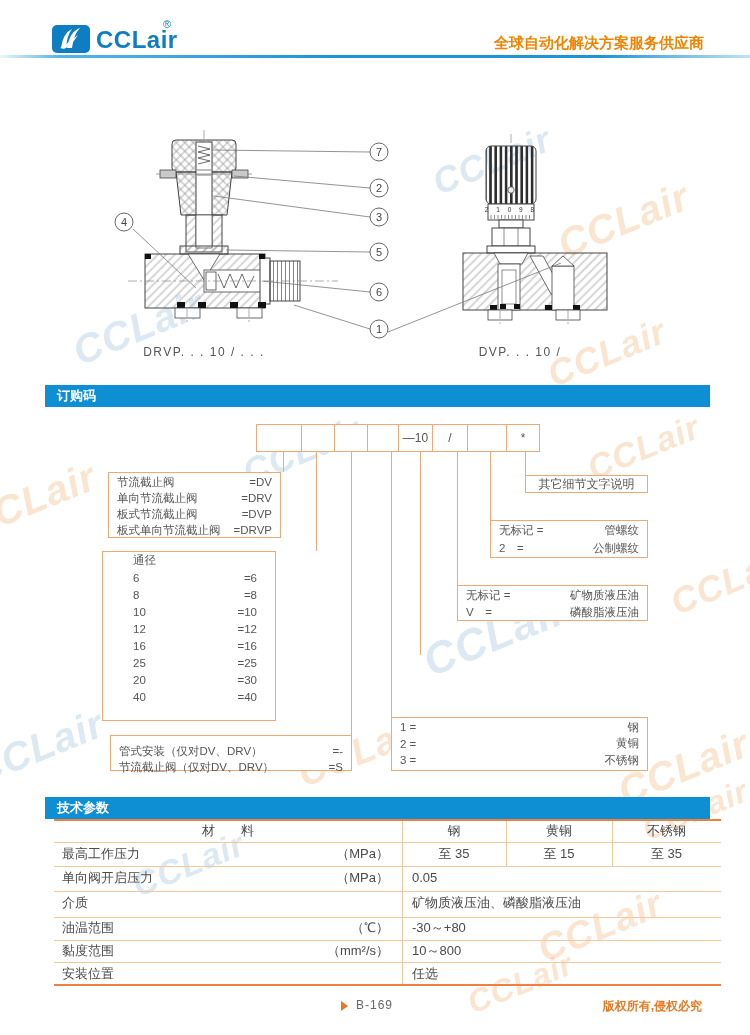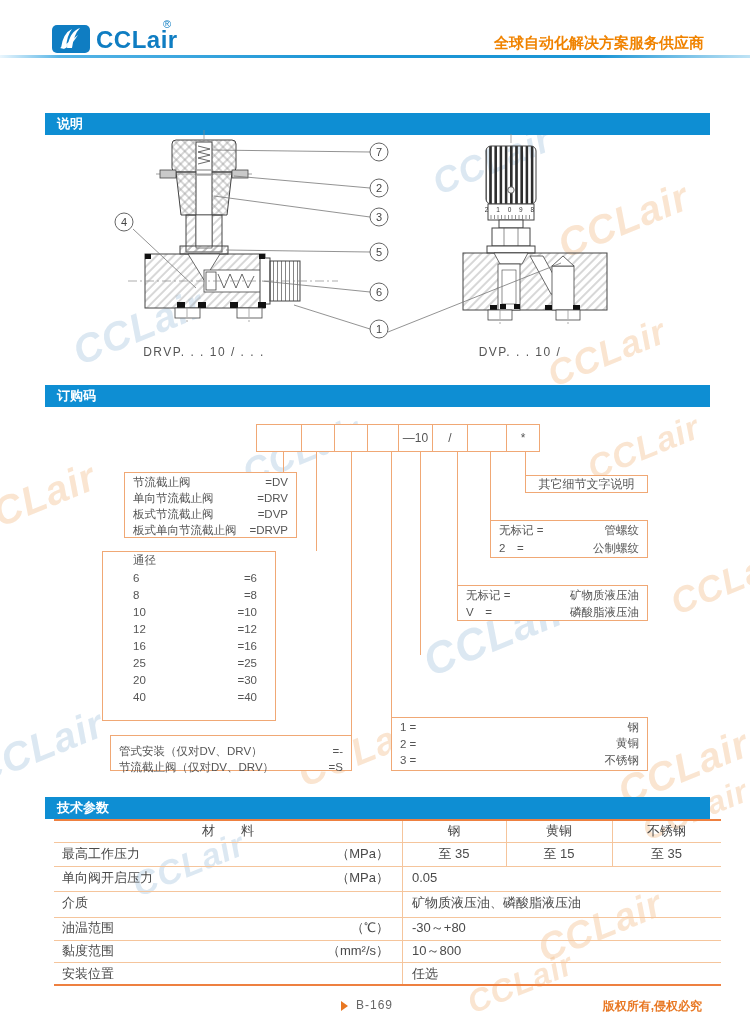--- a/index.html
+++ b/index.html
@@ -84,23 +84,20 @@
       <path d="M9,23 Q11,8 20,4 Q15,10 14,23 Z" fill="#fff"></path>
       <path d="M15,23 Q18,6 28,3 Q22,9 20,23 Z" fill="#fff"></path>
       <path d="M8,23 Q16,18 26,10 Q20,20 12,24 Z" fill="#fff" opacity=".9"></path>
     </svg>
   </div>
   <div class="brand">CCLair</div>
   <div class="brand-reg">®</div>
   <div class="tagline">全球自动化解决方案服务供应商</div>
   <div class="header-line"></div>
 
-  <div class="bar" style="top:113px;">
-    <span>说明</span>
-  </div>
 
   <svg class="dsvg" style="left:100px;top:130px;" width="300" height="240" viewBox="0 0 300 240">
     <defs>
       <pattern id="hatL" patternUnits="userSpaceOnUse" width="6" height="6" patternTransform="rotate(45)">
         <line x1="3" y1="0" x2="3" y2="6" stroke="#9a9a9a" stroke-width=".8"></line>
       </pattern>
       <pattern id="xhatL" patternUnits="userSpaceOnUse" width="6" height="6" patternTransform="rotate(45)">
         <path d="M3 0 V6 M0 3 H6" stroke="#8d8d8d" stroke-width=".7" fill="none"></path>
       </pattern>
       <pattern id="capL" patternUnits="userSpaceOnUse" width="4" height="4">
@@ -234,21 +231,21 @@
 
   <div class="vline" style="left:283px;top:452px;height:20px;"></div>
   <div class="vline" style="left:316px;top:452px;height:99px;"></div>
   <div class="vline" style="left:351px;top:452px;height:283px;"></div>
   <div class="vline" style="left:391px;top:452px;height:265px;"></div>
   <div class="vline" style="left:420px;top:452px;height:203px;"></div>
   <div class="vline" style="left:457px;top:452px;height:133px;"></div>
   <div class="vline" style="left:490px;top:452px;height:68px;"></div>
   <div class="vline" style="left:525px;top:452px;height:23px;"></div>
 
-  <div class="ocbox b1" style="left:124px;top:472px;width:173px;height:66px;padding-top:1px;">
+  <div class="ocbox b1" style="left:108px;top:472px;width:173px;height:66px;padding-top:1px;">
     <div class="r">
         <span>节流截止阀</span>
         <span>=DV</span>
       </div>
     <div class="r">
         <span>单向节流截止阀</span>
         <span>=DRV</span>
       </div>
     <div class="r">
         <span>板式节流截止阀</span>

